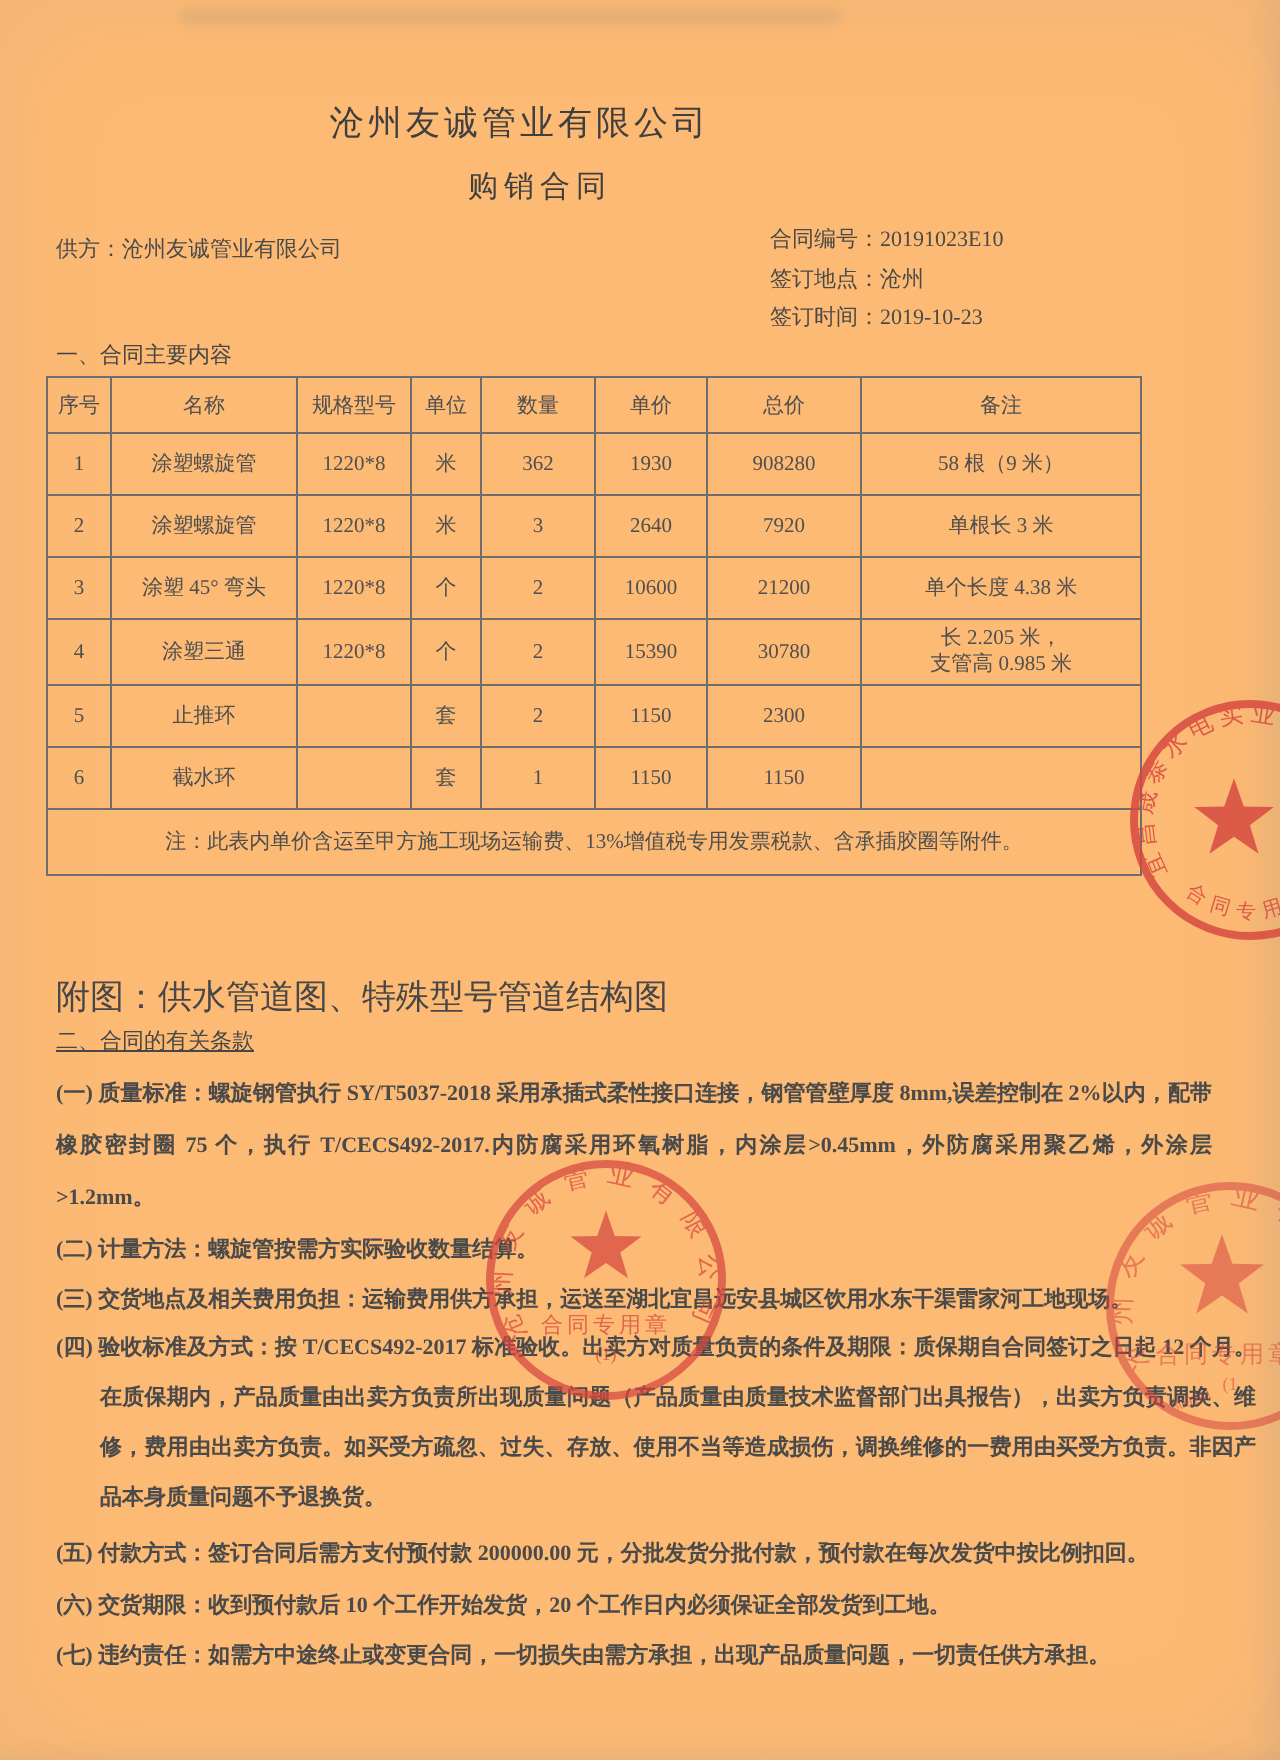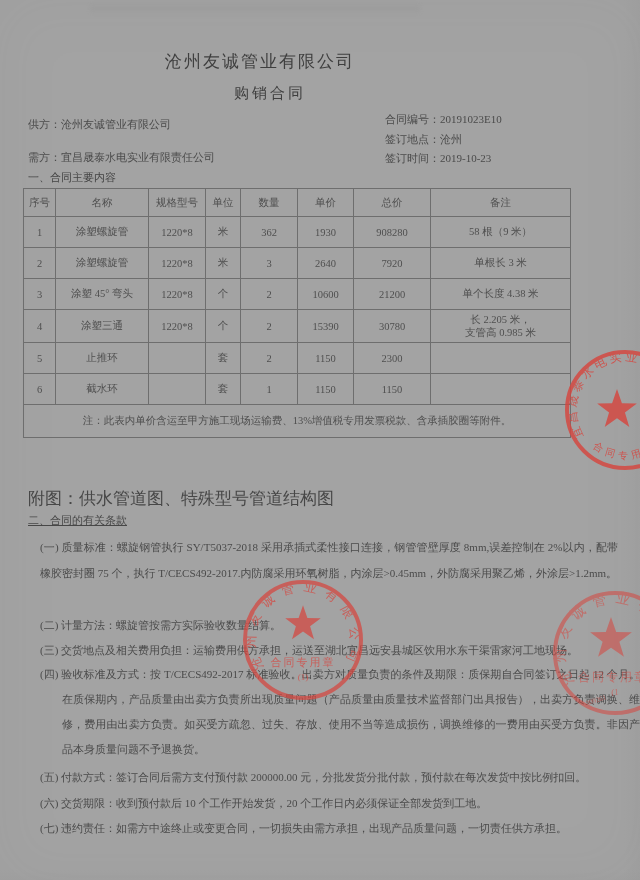--- a/index.html
+++ b/index.html
@@ -1,18 +1,18 @@
 <!DOCTYPE html>
 <html><head>
 <meta charset="utf-8">
 <style>
   html,body{margin:0;padding:0;background:#e8e6e2;}
   .page{
     position:relative;width:640px;height:880px;margin:0 auto;
-    background:#a3a3a3;
+    background:#fdba74;
     overflow:hidden;
     font-family:"Liberation Serif","DejaVu Serif",serif;
     color:#474747;
     box-shadow:inset 0 0 60px rgba(130,130,130,0.10);
   }
   .smudge-top{position:absolute;top:5px;left:90px;width:330px;height:7px;
     background:rgba(140,140,140,0.18);border-radius:4px;filter:blur(2px);}
   .edge-right{position:absolute;top:0;right:0;width:16px;height:100%;
     background:linear-gradient(to left,rgba(140,140,140,0.12),rgba(140,140,140,0));}
   .edge-bottom{position:absolute;bottom:0;left:0;width:100%;height:10px;
@@ -40,22 +40,22 @@
     border:1px solid #6e6e6e;text-align:center;vertical-align:middle;
     font-weight:normal;padding:1px 2px;overflow:hidden;
   }
   tr.hdr{height:28px;margin-left:47px;} tr.r{height:31px;} tr.r4{height:33px;}
   tr.total{height:32px;} tr.noterow{height:33px;}
   td.pre{white-space:pre-line;line-height:13px;}
   td.note{text-align:left;padding-left:6px;font-size:10.5px;}
 
   .attach{position:absolute;top:487px;left:28px;font-size:17px;}
   .sec2{position:absolute;top:513px;left:28px;font-size:11px;text-decoration:underline;}
-  .clause{position:absolute;left:40px;width:578px;font-size:11px;
-    line-height:26px;text-align:justify;color:#4a4a4a;}
+  .clause{position:absolute;left:28px;width:578px;font-size:11px;
+    line-height:26px;text-align:justify;color:#4a4a4a;font-weight:bold;}
   .c1{top:534px;}
   .c2{top:612px;}
   .c3{top:637px;}
   .c4{top:662px;line-height:25px;padding-left:22px;text-indent:-22px;}
   .c5{top:764px;}
   .c6{top:790px;}
   .c7{top:815px;}
 
   .stamp{position:absolute;pointer-events:none;}
   .stamp-buyer{top:325px;left:540px;opacity:0.82;}
@@ -67,21 +67,20 @@
 
 <div class="page">
   <div class="smudge-top"></div>
   <div class="edge-right"></div>
   <div class="edge-bottom"></div>
 
   <div class="title">沧州友诚管业有限公司</div>
   <div class="subtitle">购销合同</div>
 
   <div class="meta m-supplier"><span>供方：</span><span>沧州友诚管业有限公司</span></div>
-  <div class="meta m-buyer"><span>需方：</span><span>宜昌晟泰水电实业有限责任公司</span></div>
   <div class="meta m-no"><span>合同编号：</span><span>20191023E10</span></div>
   <div class="meta m-place"><span>签订地点：</span><span>沧州</span></div>
   <div class="meta m-date"><span>签订时间：</span><span>2019-10-23</span></div>
 
   <div class="sec1">一、合同主要内容</div>
 
   <table class="items">
     <colgroup>
       <col style="width:32px">
         <col style="width:93px">

